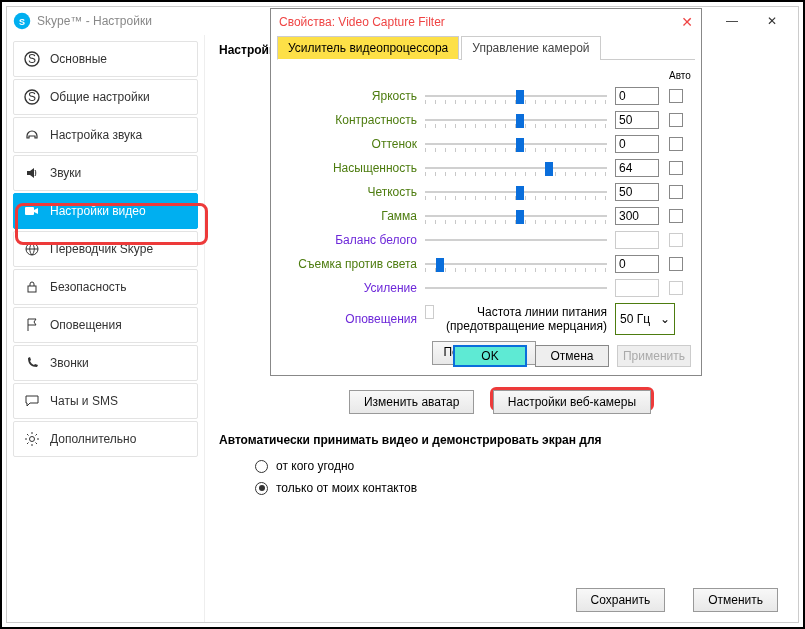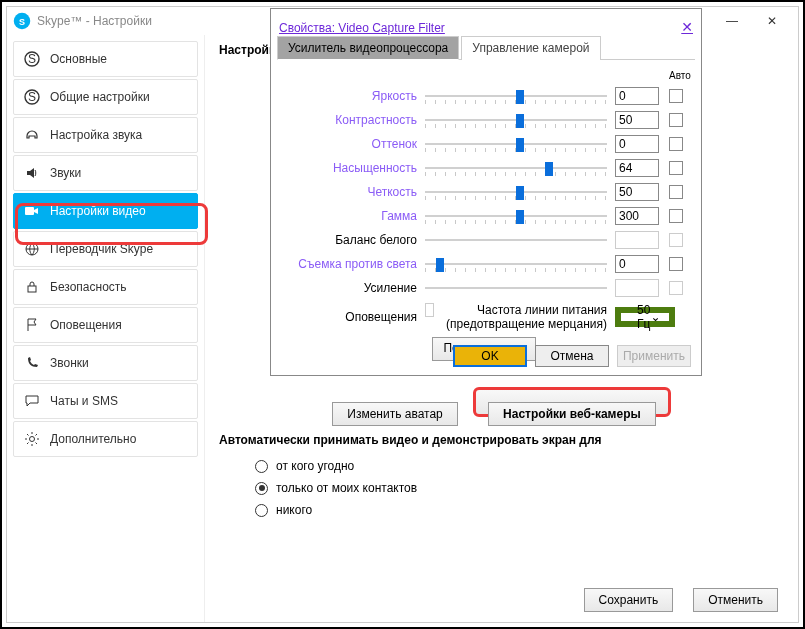--- a/index.html
+++ b/index.html
@@ -19,48 +19,48 @@
   .sb-icon { width:16px; height:16px; display:flex; align-items:center; justify-content:center; }
   .main-panel { flex:1; padding:8px 14px; position:relative; }
   .panel-header { font-weight:bold; margin-bottom:6px; }
   .receive-section { margin-top: 340px; }
   .receive-title { font-weight:bold; margin-bottom:12px; }
   .radio-row { display:flex; align-items:center; gap:8px; margin:8px 0 8px 36px; }
   .radio { width:13px; height:13px; border:1px solid #333; border-radius:50%; display:inline-flex; align-items:center; justify-content:center; background:#fff;}
   .radio.checked::after { content:""; width:6px; height:6px; border-radius:50%; background:#333; display:block;}
   .avatar-buttons { position:absolute; top:352px; left:0; right:0; text-align:center; }
   .btn { display:inline-block; padding:3px 14px; border:1px solid #999; background:linear-gradient(#f8f8f8,#e8e8e8); margin:0 6px; height:24px; line-height:16px;}
-  .btn.highlighted-wrap { border:3px solid #ed3a3a; padding:12px; border-radius:6px;font-weight:bold; }
-  .bottom-bar { position:absolute; right:14px; bottom:10px; display:flex; gap:8px; }
+  .btn.highlighted-wrap { border:3px solid #ed3a3a; padding:0; border-radius:6px; }
+  .bottom-bar { position:absolute; right:14px; bottom:10px; display:flex; gap:16px; }
   
   .dialog { position:absolute; left:268px; top:6px; width:432px; height:368px; background:#fff; border:1px solid #888; z-index:10; }
-  .dlg-title { height:26px; display:flex; align-items:flex-end; padding:0 8px; font-size:12px; color:#6d28d9;text-decoration:underline; }
+  .dlg-title { height:26px; display:flex; align-items:center; padding:0 8px; font-size:12px; color:#ef4444; }
   .dlg-close { margin-left:auto; font-size:14px; }
   .tabs { display:flex; border-bottom:1px solid #ccc; margin:0 6px; }
   .tab { padding:4px 10px; border:1px solid #ccc; border-bottom:none; background:#fff; position:relative; top:1px; margin-right:2px;}
   .tab.inactive { background:#fff; color:#444; border-top-color:#ccc; }
-  .tab.active { background:#a3a3a3; border-bottom:1px solid #fff; z-index:2;}
+  .tab.active { background:#fde047; border-bottom:1px solid #fff; z-index:2;}
   .tab-body { padding:10px 10px 6px 6px; }
   .slider-grid { display:grid; grid-template-columns: 140px 1fr 46px 22px; column-gap:8px; row-gap:6px; align-items:center; }
-  .sg-label { text-align:right; color:#8b5cf6; }
-  .sg-label.disabled, .disabled { color:#000000; }
+  .sg-label { text-align:right; color:#4d7c0f; }
+  .sg-label.disabled, .disabled { color:#6d28d9; }
   .slider { position:relative; height:16px; }
   .track { position:absolute; left:0; right:0; top:7px; height:2px; background:#d0d0d0; }
   .thumb { position:absolute; top:2px; width:8px; height:14px; background:#0a6edb; }
   .val-box { width:44px; height:18px; border:1px solid #888; padding:0 3px; line-height:16px; background:#fff; }
   .val-box.disabled-box { color:#aaa; border-color:#ccc;}
   .chk { width:14px; height:14px; border:1px solid #888; background:#fff; display:inline-block;}
   .auto-head { grid-column:4; text-align:center; font-size:10px; }
   .ticks { position:absolute; left:0; right:0; top:12px; height:4px; background:repeating-linear-gradient(90deg,#c8c8c8 0,#c8c8c8 1px,transparent 1px,transparent 10px);}
   .freq-label { text-align:right; max-width:170px; }
-  .select { border:6px solid #4d7c0f; height:20px; width:60px; display:flex; align-items:center; padding:0 16px; justify-content:space-between; background:#fff;}
+  .select { border:1px solid #4d7c0f; height:32px; width:60px; display:flex; align-items:center; padding:0 4px; justify-content:space-between; background:#fff;}
   .defaults-row { text-align:center; margin:6px 0 2px;}
   .dlg-buttons { position:absolute; bottom:8px; right:10px; display:flex; gap:8px; }
   .dlg-btn { width:74px; height:22px; border:1px solid #888; background:#eee; display:flex; align-items:center; justify-content:center;}
-  .dlg-btn.primary { border:2px solid #0a6edb; background:#eab308;}
+  .dlg-btn.primary { border:2px solid #0a6edb; background:#5eead4;}
   .dlg-btn.disabled { color:#aaa; border-color:#ccc;}
 </style>
 </head>
 <body>
 
 <div class="frame">
   <div class="main-window">
 
     <div class="titlebar">
       <span class="title-icon">
@@ -191,24 +191,20 @@
         <div class="receive-section" style="margin-top:60px; position:absolute; top:338px; left:14px; right:14px;">
           <div class="receive-title">Автоматически принимать видео и демонстрировать экран для</div>
           <div class="radio-row">
             <span class="radio"></span>
             <span>от кого угодно</span>
           </div>
           <div class="radio-row">
             <span class="radio checked"></span>
             <span>только от моих контактов</span>
           </div>
-          <div class="radio-row">
-            <span class="radio"></span>
-            <span>никого</span>
-          </div>
         </div>
 
         <div class="bottom-bar">
           <span class="btn">Сохранить</span>
           <span class="btn">Отменить</span>
         </div>
       </div>
     </div>
   </div>
 

